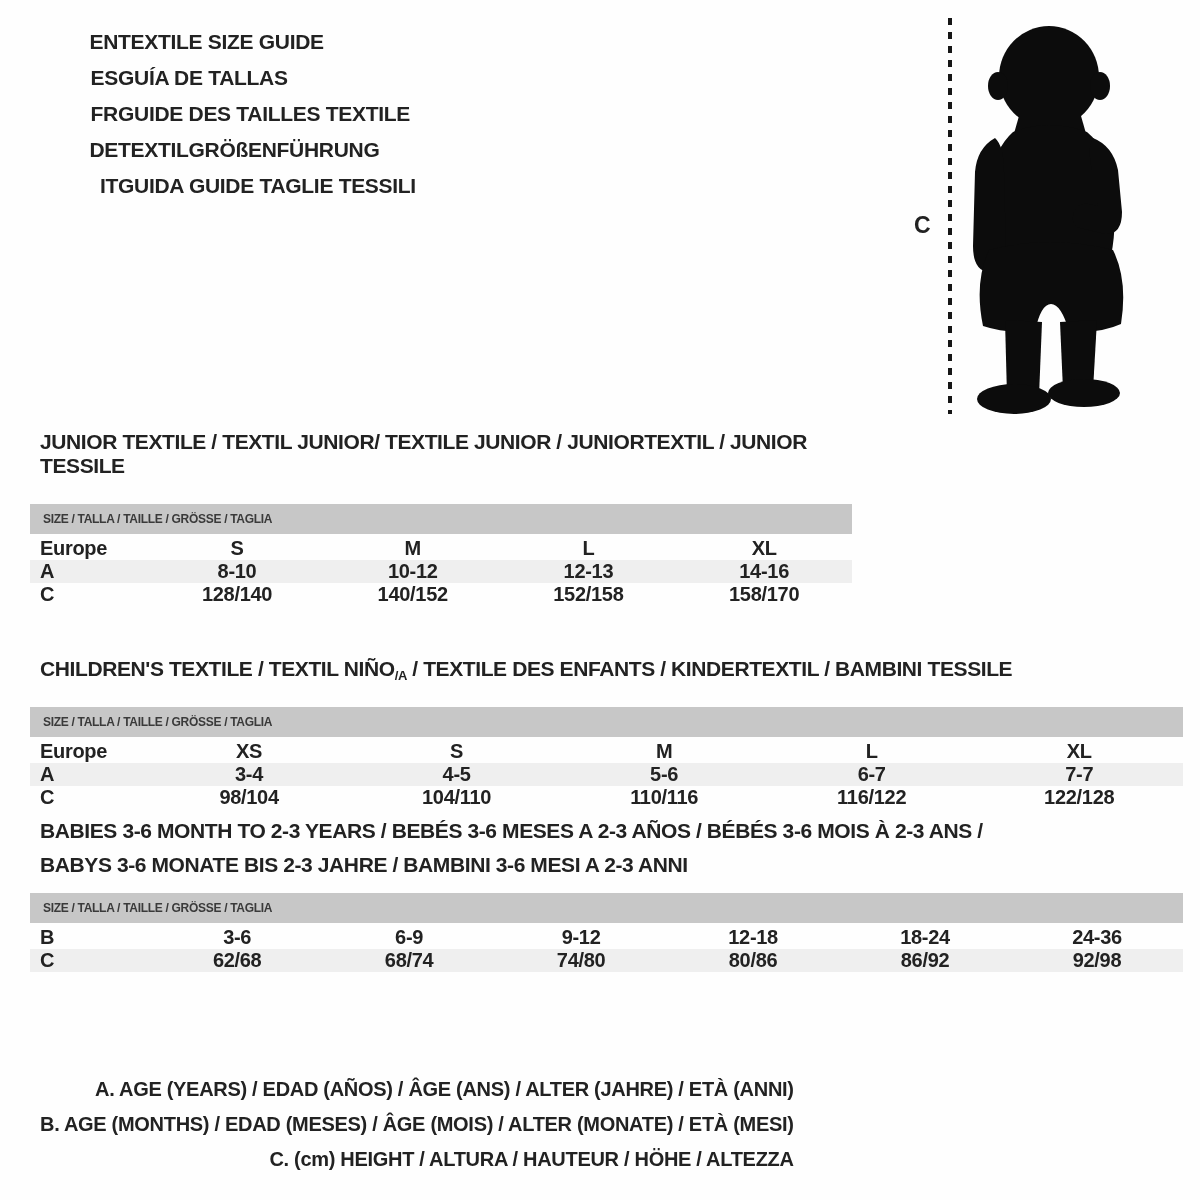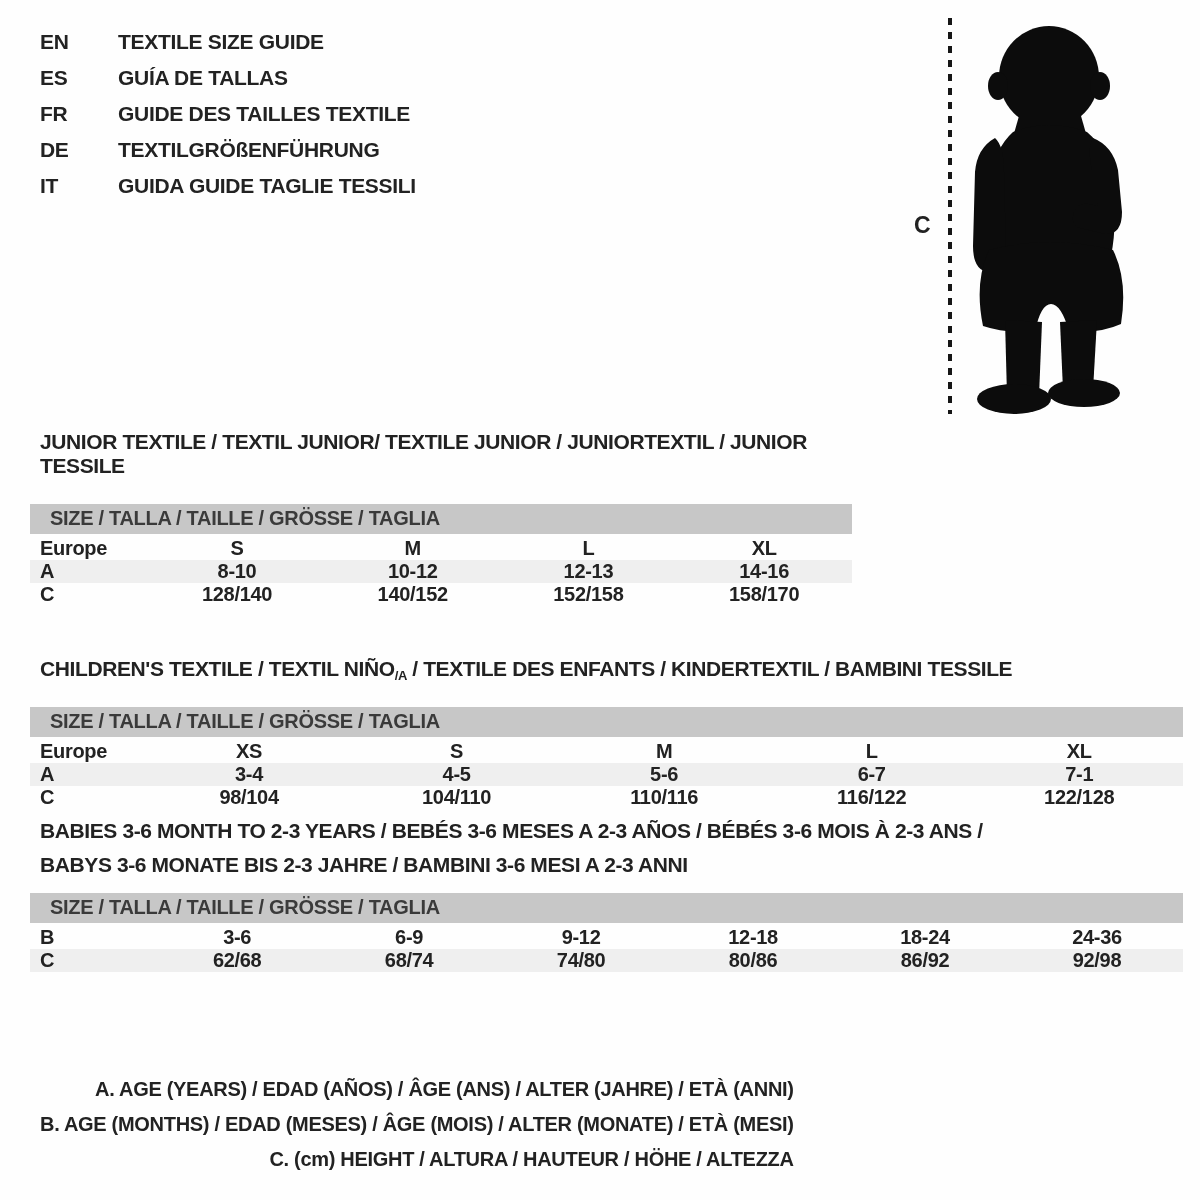--- a/index.html
+++ b/index.html
@@ -15,21 +15,21 @@
   body{
     width:1200px;height:1200px;
     background:var(--page-bg);
     font-family:"Liberation Sans","DejaVu Sans",sans-serif;
     color:var(--text-color);
     -webkit-font-smoothing:antialiased;
   }
   .page{position:relative;width:1200px;height:1200px;overflow:hidden;}
 
   
-  .lang-header{position:absolute;left:40px;top:24px;}
+  .lang-header{position:absolute;left:40px;top:24px;text-align:right;}
   .lang-row{display:flex;align-items:center;height:36px;}
   .lang-code{width:78px;font-weight:bold;font-size:21px;letter-spacing:-0.3px;}
   .lang-title{font-weight:bold;font-size:21px;letter-spacing:-0.3px;}
 
   
   .figure-block{position:absolute;left:912px;top:14px;width:260px;height:410px;}
   .measure-line{
     position:absolute;left:36px;top:4px;width:4px;height:396px;
     background:repeating-linear-gradient(to bottom,#161616 0 7px,transparent 7px 14px);
   }
@@ -50,21 +50,21 @@
   #section-babies .section-title{line-height:34px;margin-bottom:11px;}
 
   table.size-table{
     width:100%;border-collapse:collapse;table-layout:fixed;
     font-weight:bold;font-size:20px;letter-spacing:-0.3px;
   }
   table.size-table td{height:18px;text-align:center;padding:0;vertical-align:middle;}
   table.size-table td.label-cell{text-align:left;padding-left:10px;}
   tr.bar-row td{
     background:var(--bar-bg);color:var(--bar-text);
-    height:31px;text-align:left;padding-left:20px;font-size:20px;
+    height:31px;text-align:left;padding-left:13px;font-size:12px;
     border-bottom:3px solid var(--page-bg);
   }
   tr.alt-row td{background:var(--row-alt-bg);}
 
   
   .legend{position:absolute;left:40px;top:1072px;}
   .legend-line{font-weight:bold;font-size:20px;letter-spacing:-0.3px;line-height:35px;text-align:right;}
 </style>
 </head>
 <body>
@@ -176,21 +176,21 @@
           <td>M</td>
           <td>L</td>
           <td>XL</td>
         </tr>
         <tr class="alt-row">
           <td class="label-cell">A</td>
           <td>3-4</td>
           <td>4-5</td>
           <td>5-6</td>
           <td>6-7</td>
-          <td>7-1</td>
+          <td>7-7</td>
         </tr>
         <tr>
           <td class="label-cell">C</td>
           <td>98/104</td>
           <td>104/110</td>
           <td>110/116</td>
           <td>116/122</td>
           <td>122/128</td>
         </tr>
       </tbody>

